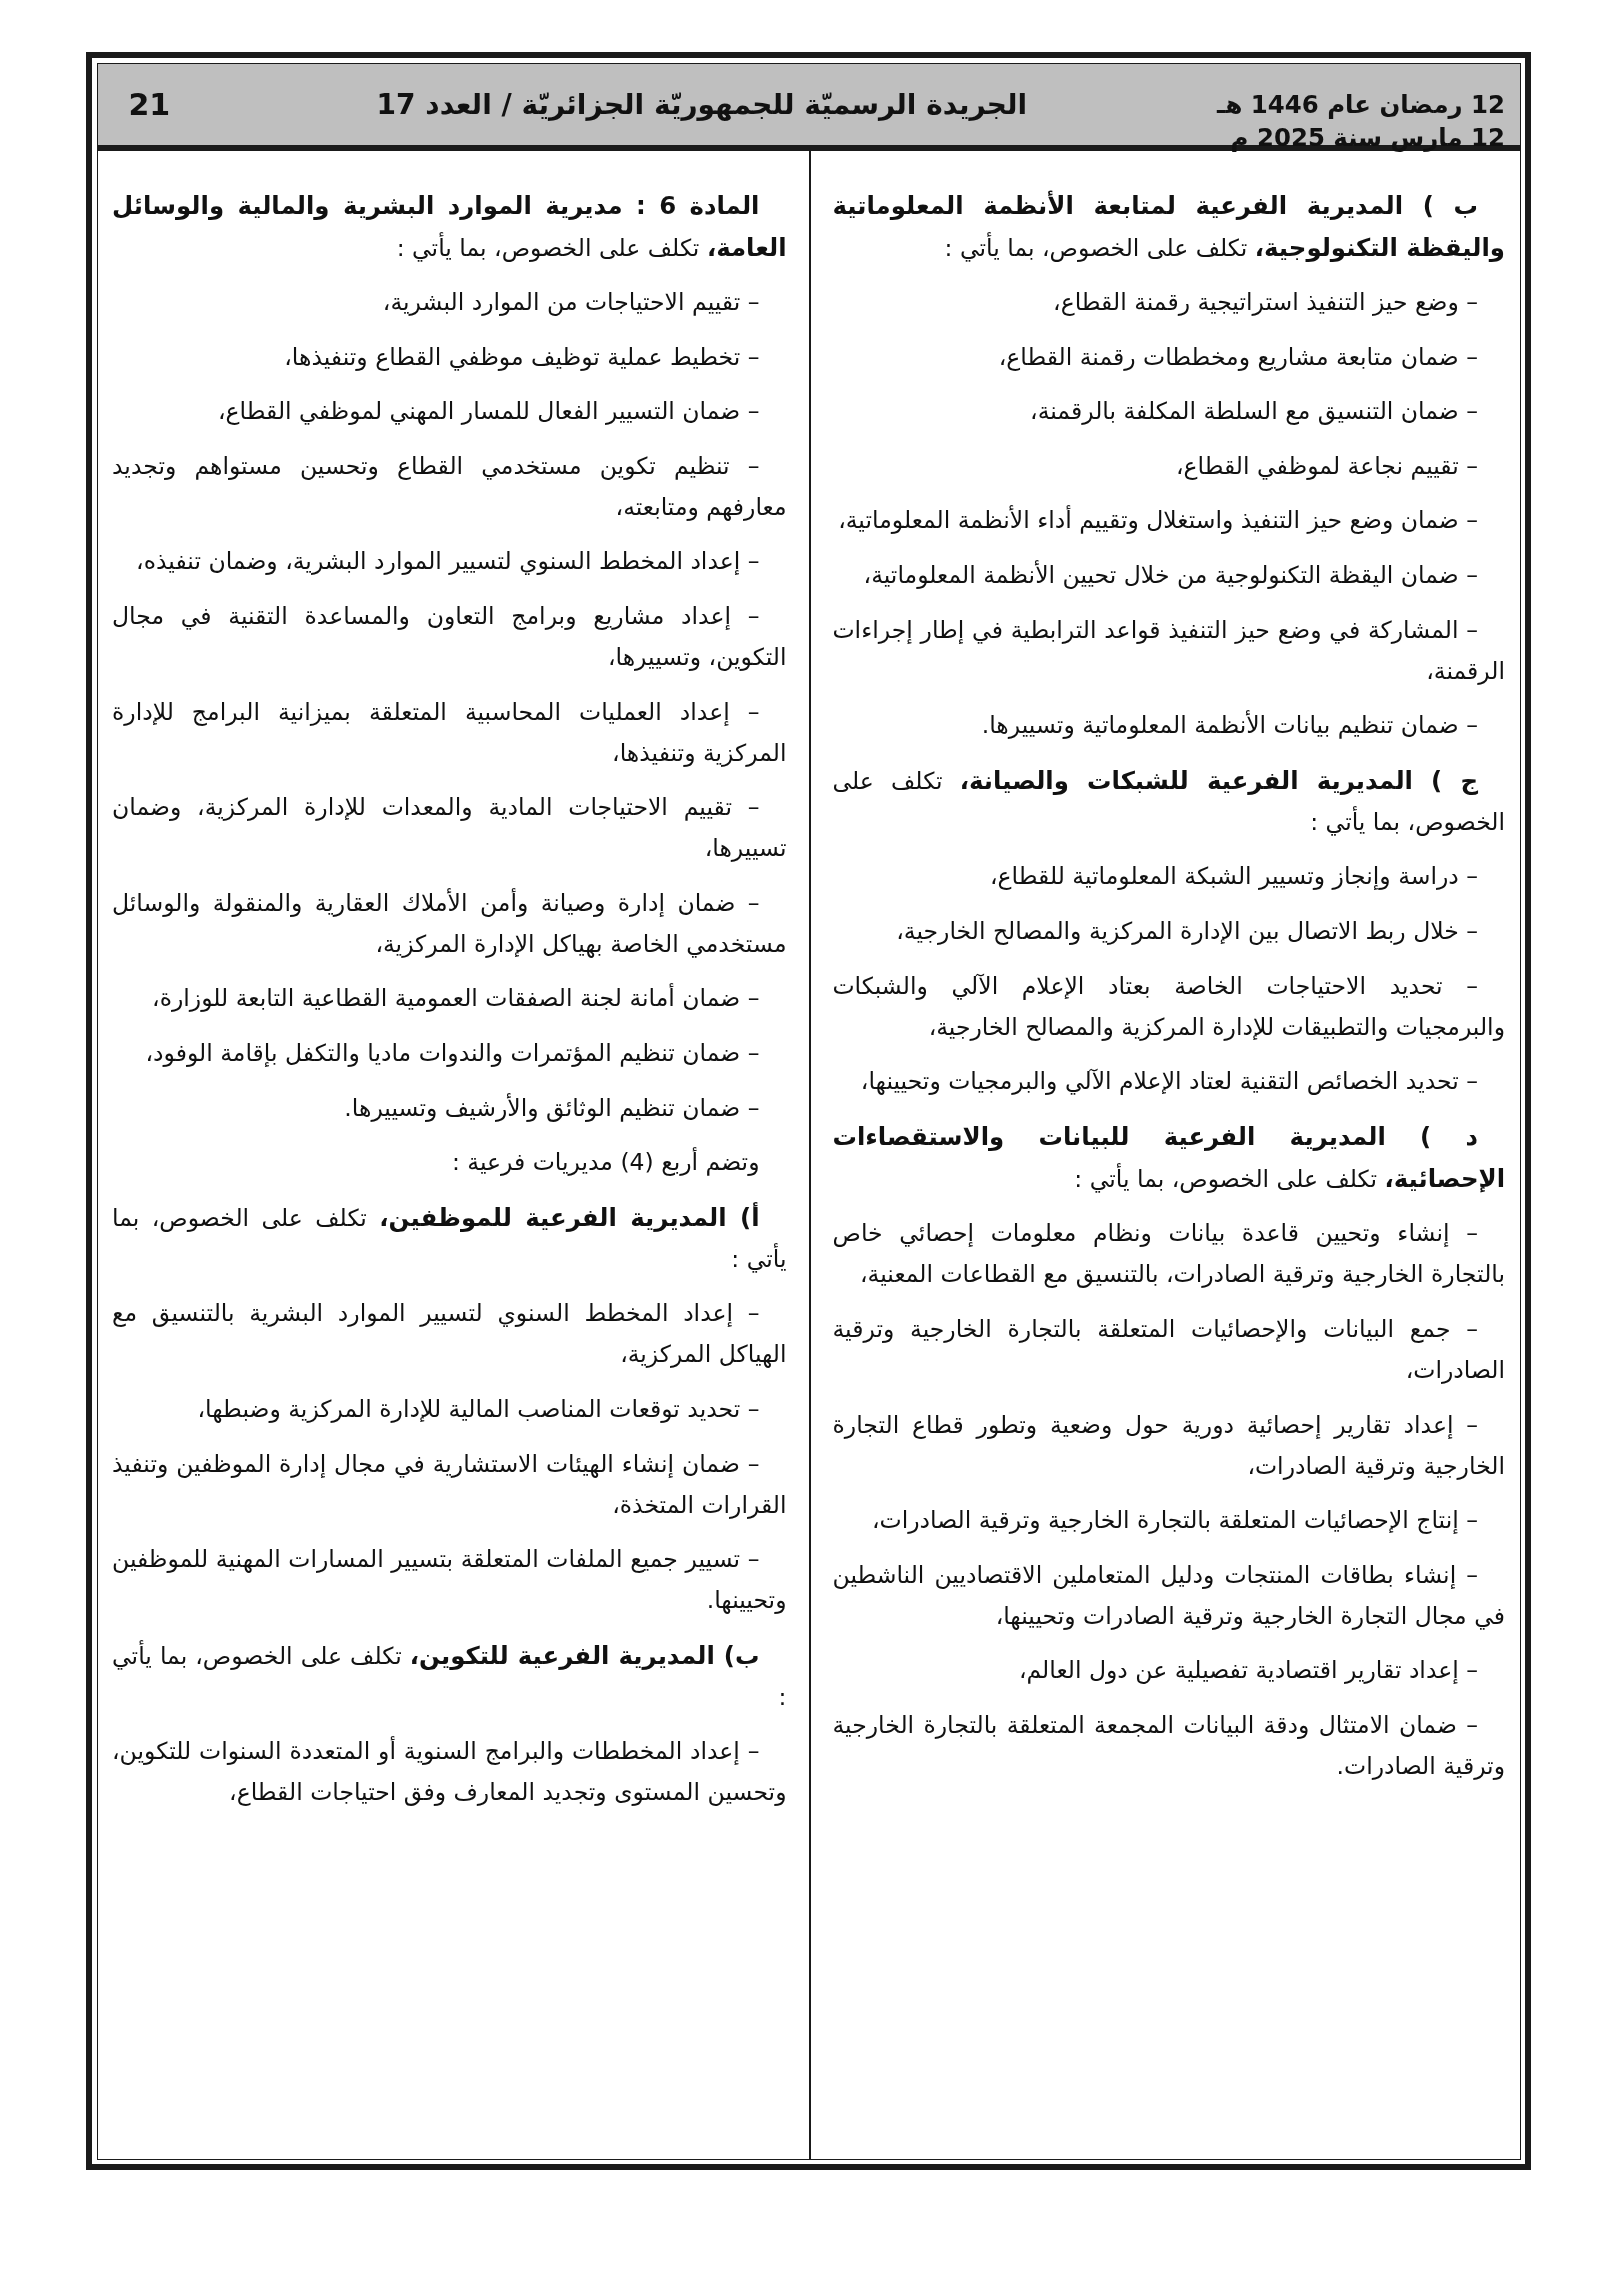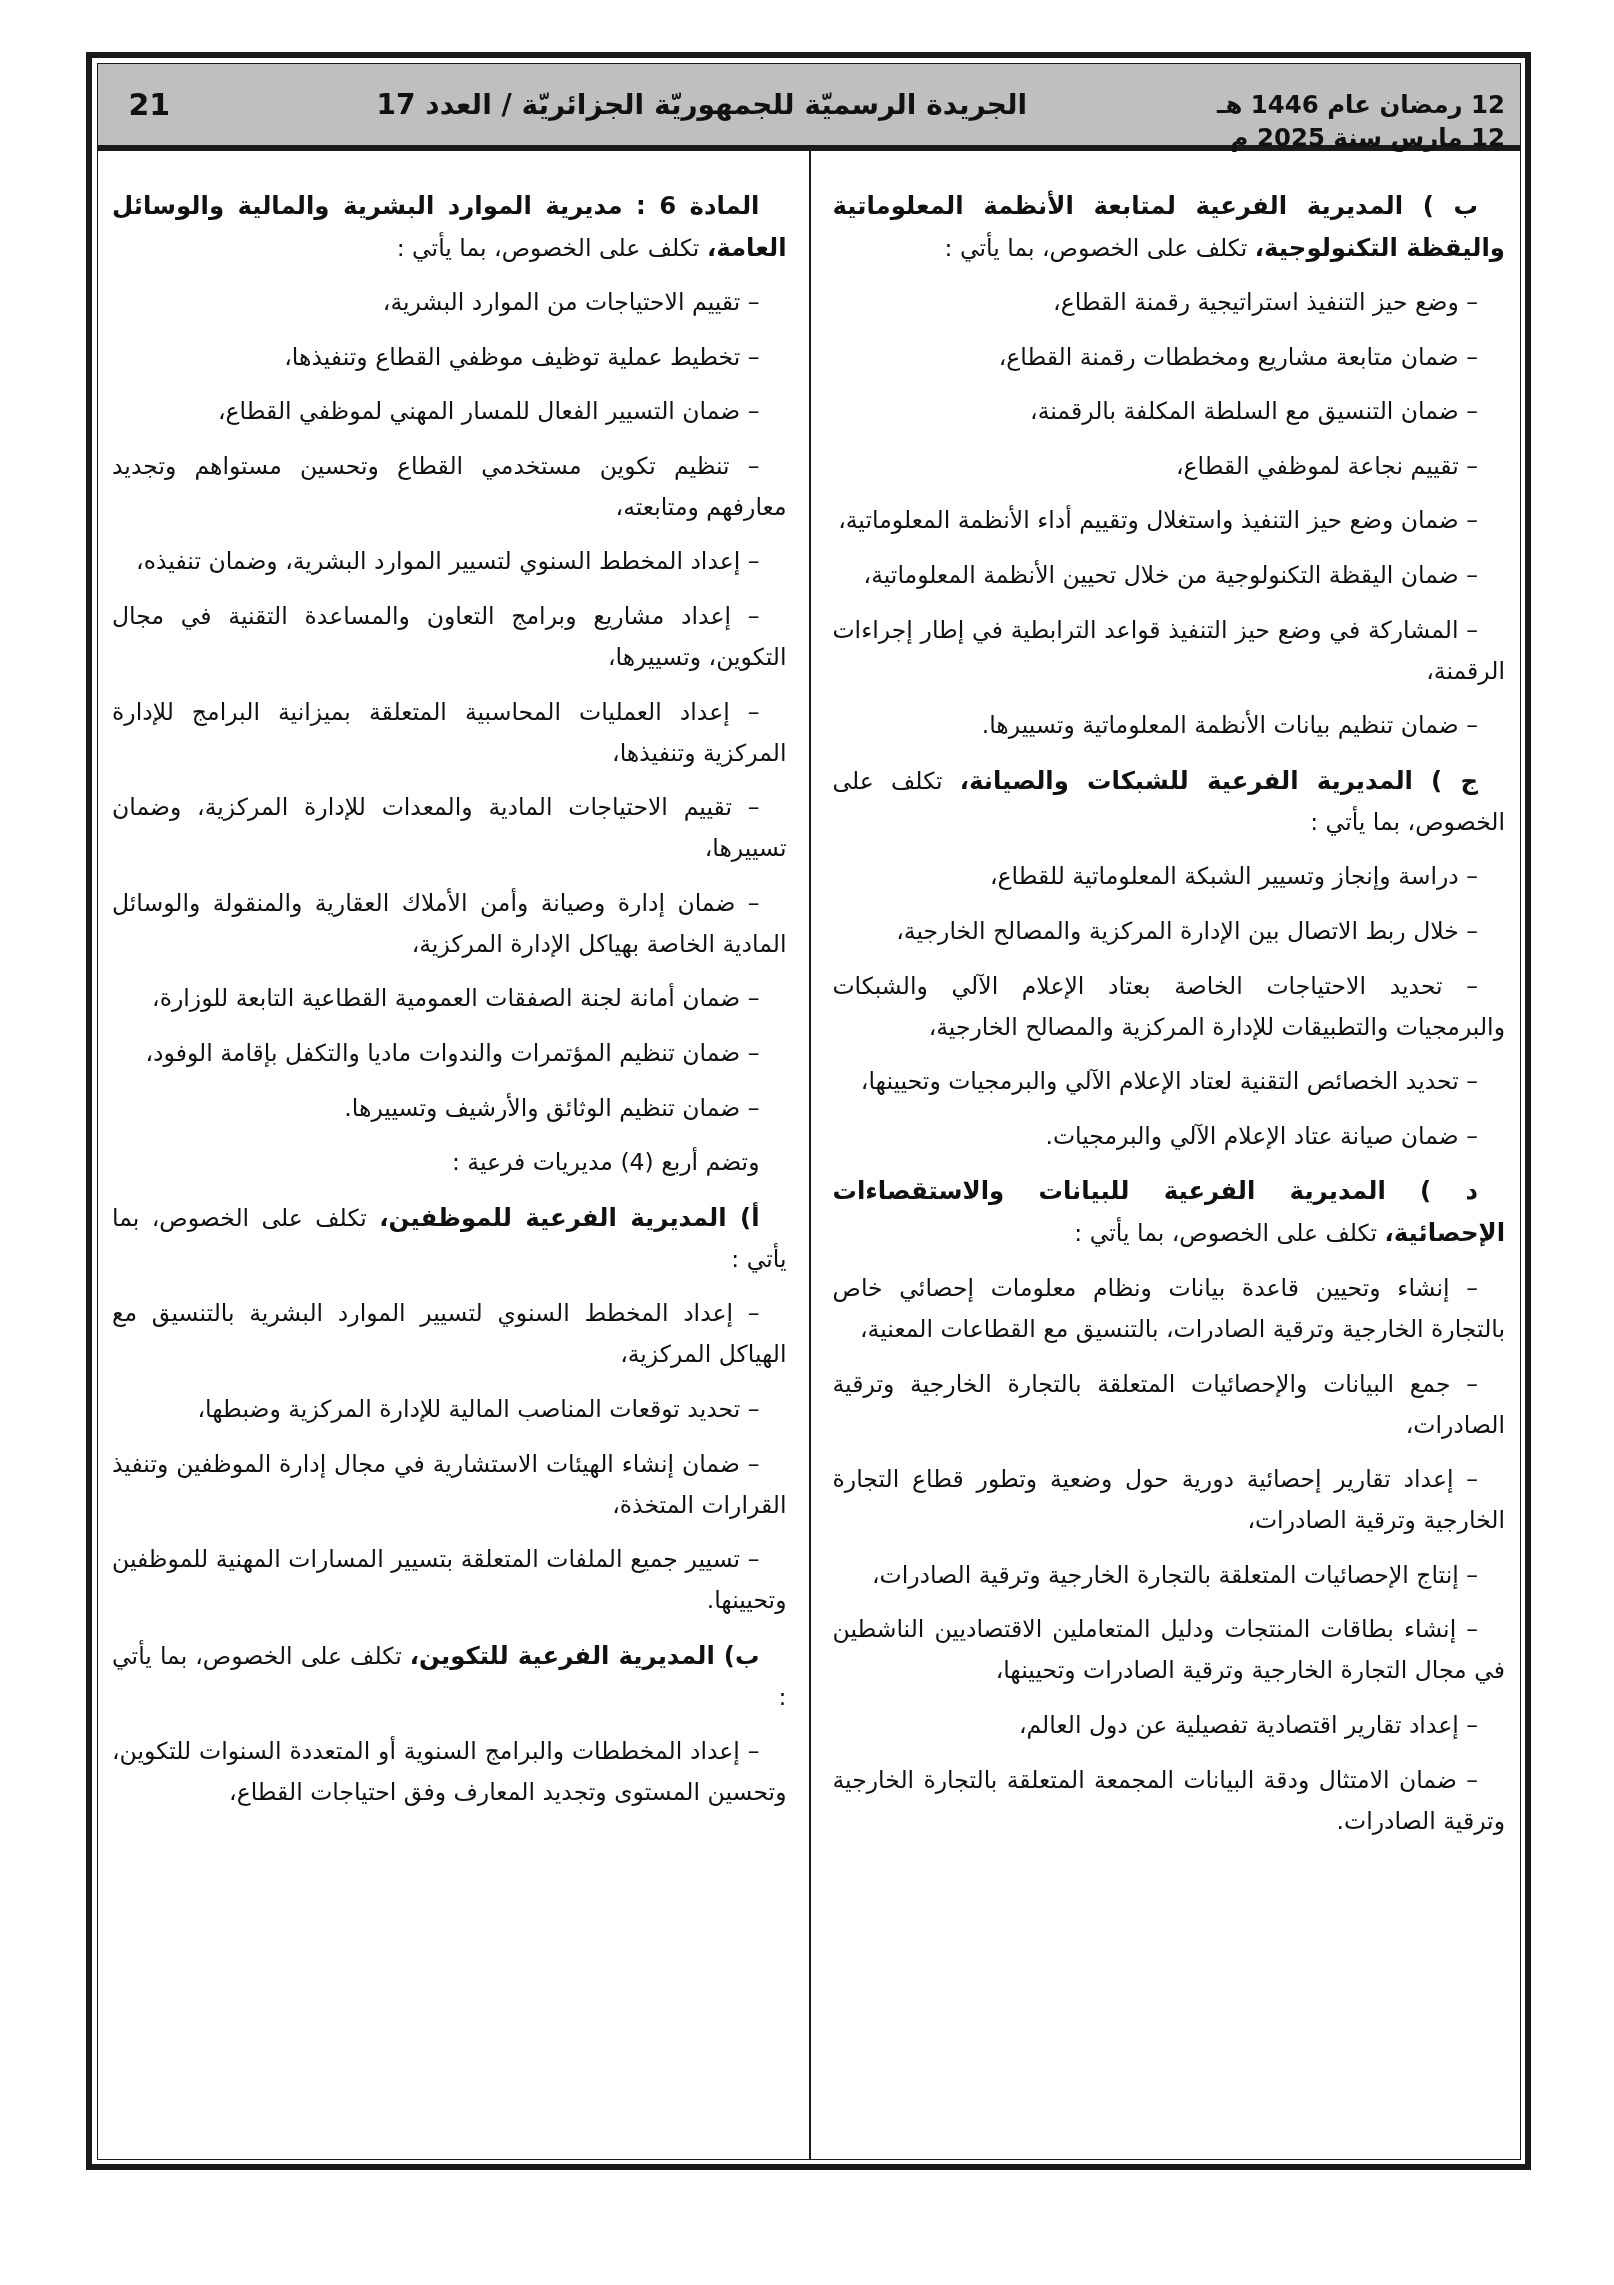--- a/index.html
+++ b/index.html
@@ -74,42 +74,41 @@
         <p class="blk item">– تقييم نجاعة لموظفي القطاع،</p>
         <p class="blk item">– ضمان وضع حيز التنفيذ واستغلال وتقييم أداء الأنظمة المعلوماتية،</p>
         <p class="blk item">– ضمان اليقظة التكنولوجية من خلال تحيين الأنظمة المعلوماتية،</p>
         <p class="blk item">– المشاركة في وضع حيز التنفيذ قواعد الترابطية في إطار إجراءات الرقمنة،</p>
         <p class="blk item">– ضمان تنظيم بيانات الأنظمة المعلوماتية وتسييرها.</p>
         <p class="blk head"><b>ج ) المديرية الفرعية للشبكات والصيانة،</b><span> تكلف على الخصوص، بما يأتي :</span></p>
         <p class="blk item">– دراسة وإنجاز وتسيير الشبكة المعلوماتية للقطاع،</p>
         <p class="blk item">– خلال ربط الاتصال بين الإدارة المركزية والمصالح الخارجية،</p>
         <p class="blk item">– تحديد الاحتياجات الخاصة بعتاد الإعلام الآلي والشبكات والبرمجيات والتطبيقات للإدارة المركزية والمصالح الخارجية،</p>
         <p class="blk item">– تحديد الخصائص التقنية لعتاد الإعلام الآلي والبرمجيات وتحيينها،</p>
-        <p class="blk item">– ضمان صيانة عتاد الإعلام الآلي والبرمجيات.</p>
         <p class="blk head"><b>د ) المديرية الفرعية للبيانات والاستقصاءات الإحصائية،</b><span> تكلف على الخصوص، بما يأتي :</span></p>
         <p class="blk item">– إنشاء وتحيين قاعدة بيانات ونظام معلومات إحصائي خاص بالتجارة الخارجية وترقية الصادرات، بالتنسيق مع القطاعات المعنية،</p>
         <p class="blk item">– جمع البيانات والإحصائيات المتعلقة بالتجارة الخارجية وترقية الصادرات،</p>
         <p class="blk item">– إعداد تقارير إحصائية دورية حول وضعية وتطور قطاع التجارة الخارجية وترقية الصادرات،</p>
         <p class="blk item">– إنتاج الإحصائيات المتعلقة بالتجارة الخارجية وترقية الصادرات،</p>
         <p class="blk item">– إنشاء بطاقات المنتجات ودليل المتعاملين الاقتصاديين الناشطين في مجال التجارة الخارجية وترقية الصادرات وتحيينها،</p>
         <p class="blk item">– إعداد تقارير اقتصادية تفصيلية عن دول العالم،</p>
         <p class="blk item">– ضمان الامتثال ودقة البيانات المجمعة المتعلقة بالتجارة الخارجية وترقية الصادرات.</p>
       </div>
 
       <div class="col col-second">
         <p class="blk head"><b>المادة 6 : مديرية الموارد البشرية والمالية والوسائل العامة،</b><span> تكلف على الخصوص، بما يأتي :</span></p>
         <p class="blk item">– تقييم الاحتياجات من الموارد البشرية،</p>
         <p class="blk item">– تخطيط عملية توظيف موظفي القطاع وتنفيذها،</p>
         <p class="blk item">– ضمان التسيير الفعال للمسار المهني لموظفي القطاع،</p>
         <p class="blk item">– تنظيم تكوين مستخدمي القطاع وتحسين مستواهم وتجديد معارفهم ومتابعته،</p>
         <p class="blk item">– إعداد المخطط السنوي لتسيير الموارد البشرية، وضمان تنفيذه،</p>
         <p class="blk item">– إعداد مشاريع وبرامج التعاون والمساعدة التقنية في مجال التكوين، وتسييرها،</p>
         <p class="blk item">– إعداد العمليات المحاسبية المتعلقة بميزانية البرامج للإدارة المركزية وتنفيذها،</p>
         <p class="blk item">– تقييم الاحتياجات المادية والمعدات للإدارة المركزية، وضمان تسييرها،</p>
-        <p class="blk item">– ضمان إدارة وصيانة وأمن الأملاك العقارية والمنقولة والوسائل المادية الخاصة بهياكل الإدارة المركزية،</p>
+        <p class="blk item">– ضمان إدارة وصيانة وأمن الأملاك العقارية والمنقولة والوسائل مستخدمي الخاصة بهياكل الإدارة المركزية،</p>
         <p class="blk item">– ضمان أمانة لجنة الصفقات العمومية القطاعية التابعة للوزارة،</p>
         <p class="blk item">– ضمان تنظيم المؤتمرات والندوات ماديا والتكفل بإقامة الوفود،</p>
         <p class="blk item">– ضمان تنظيم الوثائق والأرشيف وتسييرها.</p>
         <p class="blk para">وتضم أربع (4) مديريات فرعية :</p>
         <p class="blk head"><b>أ) المديرية الفرعية للموظفين،</b><span> تكلف على الخصوص، بما يأتي :</span></p>
         <p class="blk item">– إعداد المخطط السنوي لتسيير الموارد البشرية بالتنسيق مع الهياكل المركزية،</p>
         <p class="blk item">– تحديد توقعات المناصب المالية للإدارة المركزية وضبطها،</p>
         <p class="blk item">– ضمان إنشاء الهيئات الاستشارية في مجال إدارة الموظفين وتنفيذ القرارات المتخذة،</p>
         <p class="blk item">– تسيير جميع الملفات المتعلقة بتسيير المسارات المهنية للموظفين وتحيينها.</p>
         <p class="blk head"><b>ب) المديرية الفرعية للتكوين،</b><span> تكلف على الخصوص، بما يأتي :</span></p>

